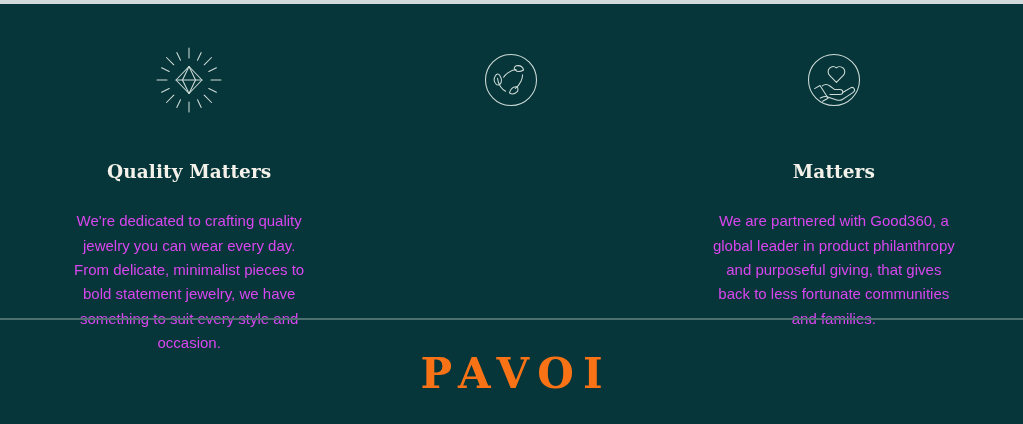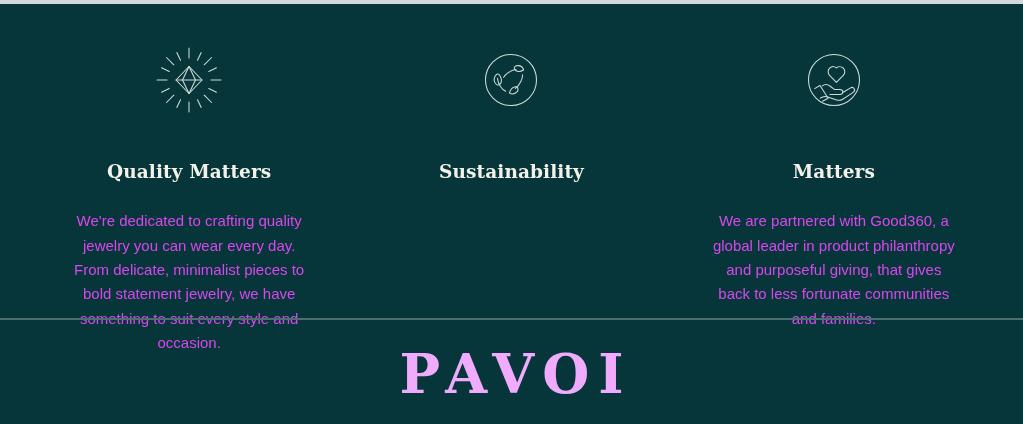--- a/index.html
+++ b/index.html
@@ -100,24 +100,24 @@
     left: 0;
     top: 316px;
     width: 1023px;
     height: 108px;
     display: flex;
     align-items: center;
     justify-content: center;
   }
   .brand-logo {
     font-family: "DejaVu Serif", "Liberation Serif", serif;
-    font-size: 54px;
+    font-size: 42px;
     font-weight: 700;
     letter-spacing: 9px;
-    color: #f0abfc;
+    color: #f97316;
     line-height: 1;
     padding-left: 9px;
   }
 </style>
 </head>
 <body>
 
 <div class="page">
 
   <div class="top-strip"></div>
@@ -166,21 +166,20 @@
               <circle cx="36" cy="36" r="25.5"></circle>
               <path d="M41.2 21.8c3.6-.6 6.6 1 7.4 4.2-3.1 1.9-6.6 1.8-8.6-.2-1.1-1.1-1.2-2.7 1.2-4z"></path>
               <path d="M41.1 25.6c-2.6.3-5.4 1.3-8.2 3.3-2.3 1.6-3.6 3.2-4.3 4.4"></path>
               <path d="M24.8 31.6c1.9 3.1 2.2 6.6.2 8.6-1.1 1.1-2.7 1.2-4-.2-2.2-2.2-2.2-5.6-.6-8.2 1.3-2.1 3.1-2.5 4.4-.2z"></path>
               <path d="M22.5 34.2c.2 2.7 1.1 5.6 3.1 8.5 1.7 2.4 3.6 3.9 5 4.6"></path>
               <path d="M42.6 47.4c-2.6 2.6-6 3.1-8.2 1.4 1.1-3.4 3.6-5.8 6.4-6 1.6-.1 2.8 1 1.8 4.6z"></path>
               <path d="M40.4 44.4c2.1-1.7 4.1-4 5.6-7.2 1.2-2.6 1.6-4.9 1.6-6.4"></path>
             </g>
           </svg>
         </span>
-        <h3 class="feature-title">Sustainability</h3>
       </div>
 
       <div class="feature col-3">
         <span class="feature-icon">
           <svg viewBox="0 0 72 72" fill="none" xmlns="http://www.w3.org/2000/svg">
             <g stroke="#cfdcd9" stroke-width="1.05" stroke-linecap="round" stroke-linejoin="round">
               <circle cx="36" cy="36" r="25.5"></circle>
               <path d="M31.6 31.4c-2-2-2-5.2 0-7.2 1.9-1.9 4.8-2 6.8-.3 2-1.7 5-1.6 6.9.3 2 2 2 5.2 0 7.2l-6.9 7-6.8-7z"></path>
               <path d="M24.3 41.9c2.6-2 5.3-1.6 7.6.1l4.5 3.4h5.5c1.9 0 2.9 1.2 2.9 2.5s-1 2.5-2.9 2.5H32"></path>
               <path d="M45.1 48.2c2.6-1.5 5.4-3.1 7.5-4.3 1.4-.8 2.9-.3 3.6.9.7 1.2.3 2.7-1 3.6-3.3 2.2-7.1 4.7-10.5 6.8-2 1.3-3.9 1.4-6 .7l-9.8-3.2c-1.2-.4-2.3-.4-3.5.1l-3.1 1.3"></path>

